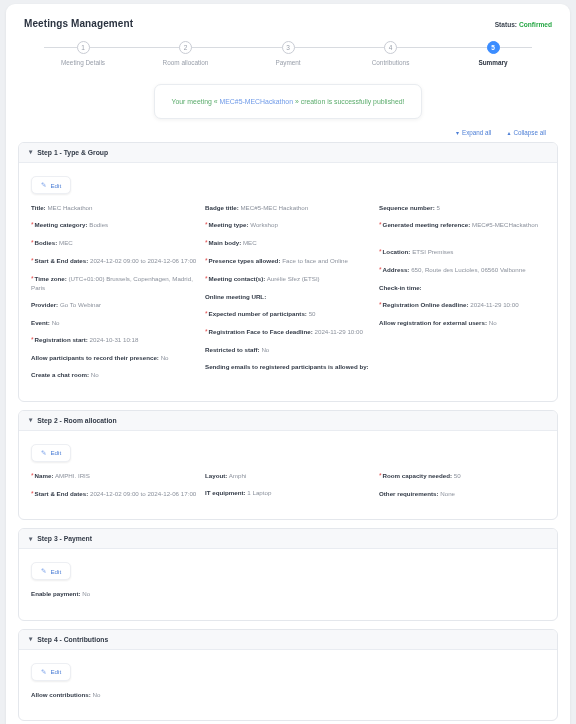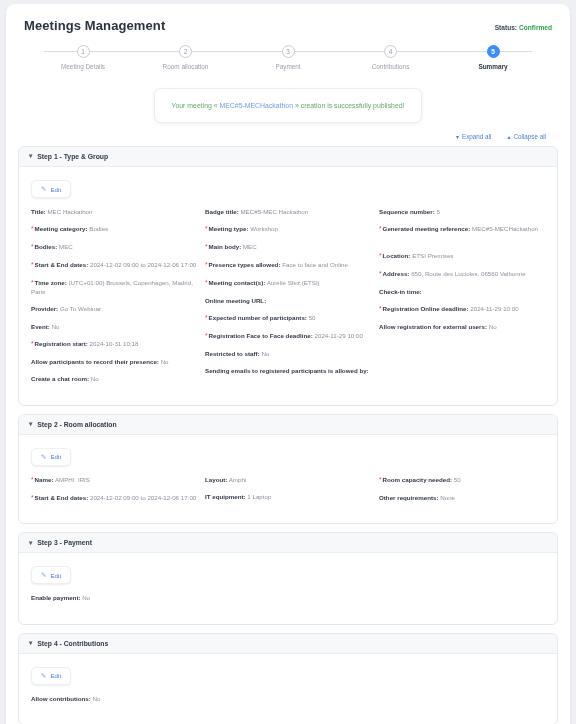--- a/index.html
+++ b/index.html
@@ -23,21 +23,21 @@
     padding: 10px 10px 6px 10px;
     min-height: 708px;
     position: relative;
   }
   
   .app-head {
     display: flex; align-items: baseline; justify-content: space-between;
     padding: 4px 8px 0 8px;
   }
   .app-title {
-    font-size: 13px; font-weight: bold; color: #2b3340; letter-spacing: 0.1px;
+    font-size: 10px; font-weight: bold; color: #2b3340; letter-spacing: 0.1px;
   }
   .status-wrap { font-size: 6.6px; font-weight: bold; color: #3d4652; }
   .status-val { color: #27a745; font-weight: bold; margin-left: 2px; }
 
   
   .stepper {
     position: relative;
     display: flex; justify-content: space-between;
     margin: 12px 22px 0 22px;
     padding-bottom: 2px;

